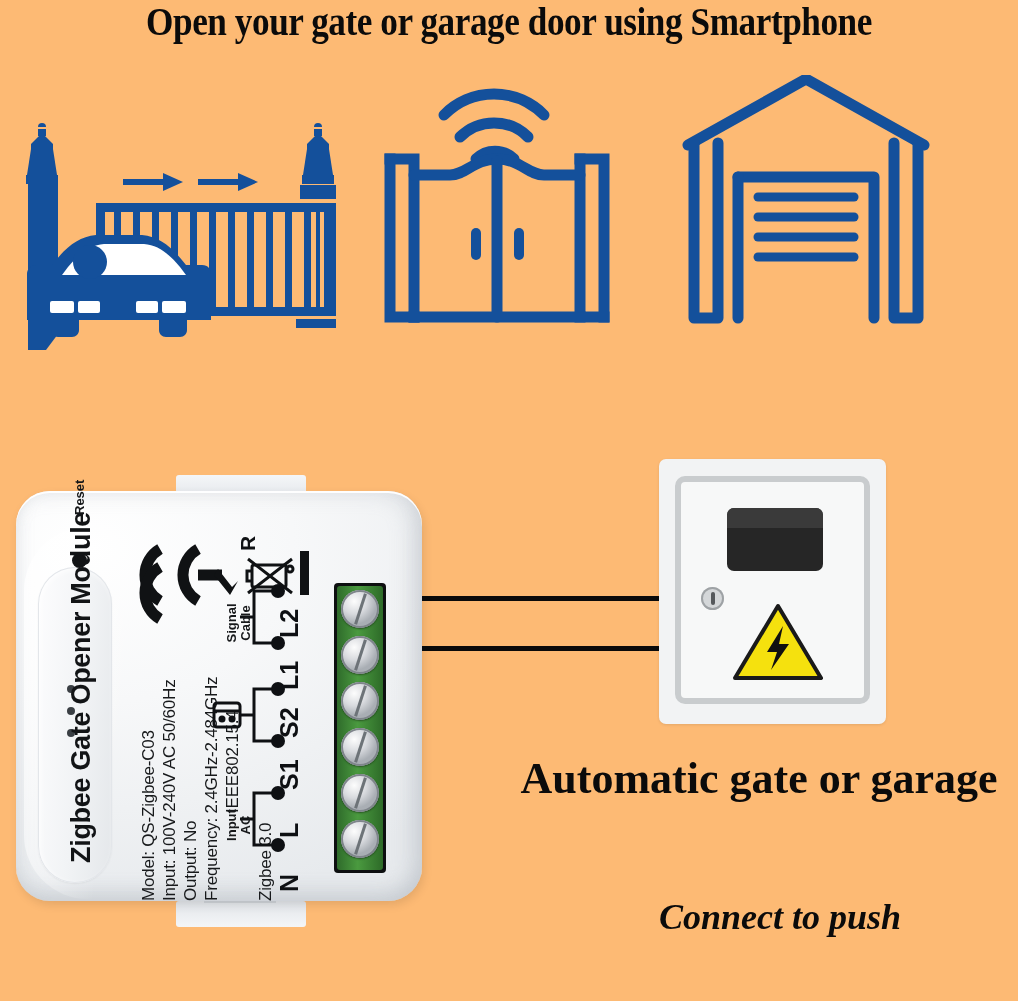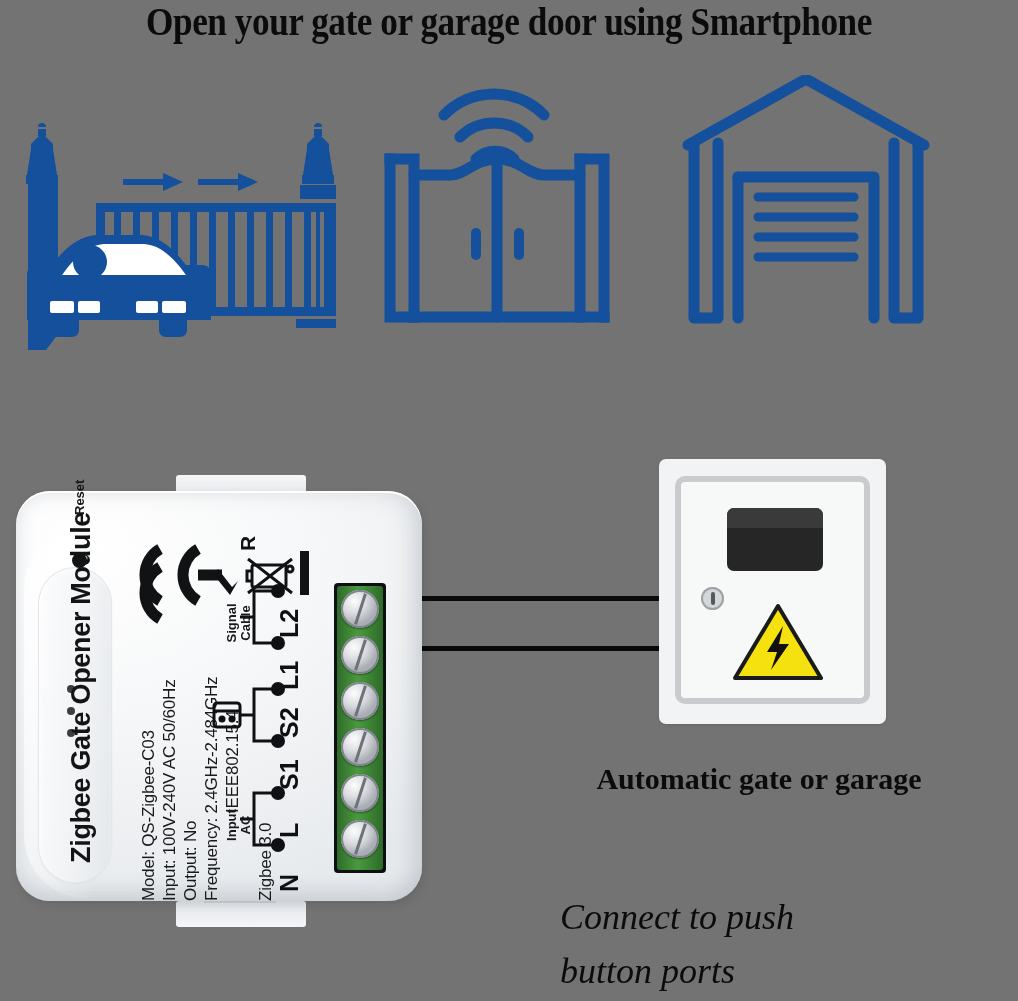--- a/index.html
+++ b/index.html
@@ -7,21 +7,21 @@
     padding: 0;
     background: #ffffff;
   }
   body {
     font-family: "Liberation Sans", sans-serif;
   }
   #page {
     position: relative;
     width: 1018px;
     height: 1001px;
-    background: #737373;
+    background: #fdba74;
     overflow: hidden;
   }
 
   
   .headline {
     position: absolute;
     left: 0;
     top: -2px;
     width: 1018px;
     text-align: center;
@@ -290,31 +290,31 @@
   }
 
   
   .caption-main {
     position: absolute;
     left: 500px; top: 750px;
     width: 518px;
     text-align: center;
     font-family: "Liberation Serif", serif;
     font-weight: bold;
-    font-size: 30px;
+    font-size: 44px;
     line-height: 58px;
     color: #0b0b0b;
   }
   .caption-sub {
     position: absolute;
     left: 560px; top: 890px;
     width: 440px;
-    text-align: left;
+    text-align: center;
     font-family: "Liberation Serif", serif;
-    font-weight: normal;
+    font-weight: bold;
     font-style: italic;
     font-size: 36px;
     line-height: 54px;
     color: #0b0b0b;
   }
 </style>
 </head>
 <body>
 
 <div id="page">
@@ -545,16 +545,15 @@
       </svg>
     </div>
   </div>
 
   <div class="caption-main">
     <div>Automatic gate or garage</div>
   </div>
 
   <div class="caption-sub">
     <div>Connect to push</div>
-    <div>button ports</div>
   </div>
 
 </div>
 
 </body></html>

